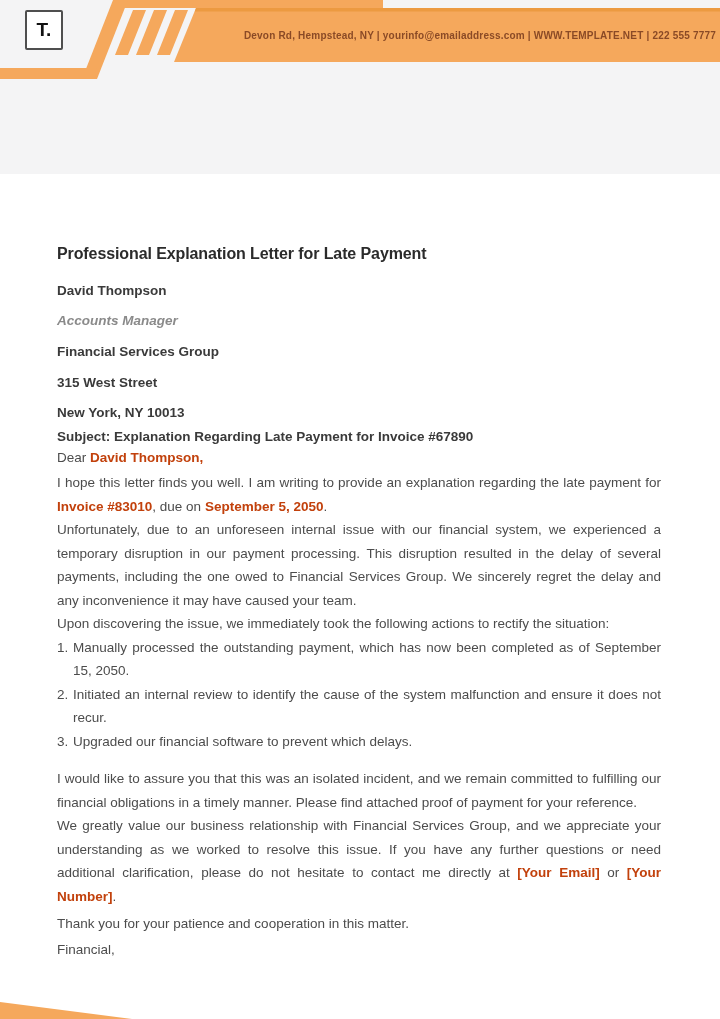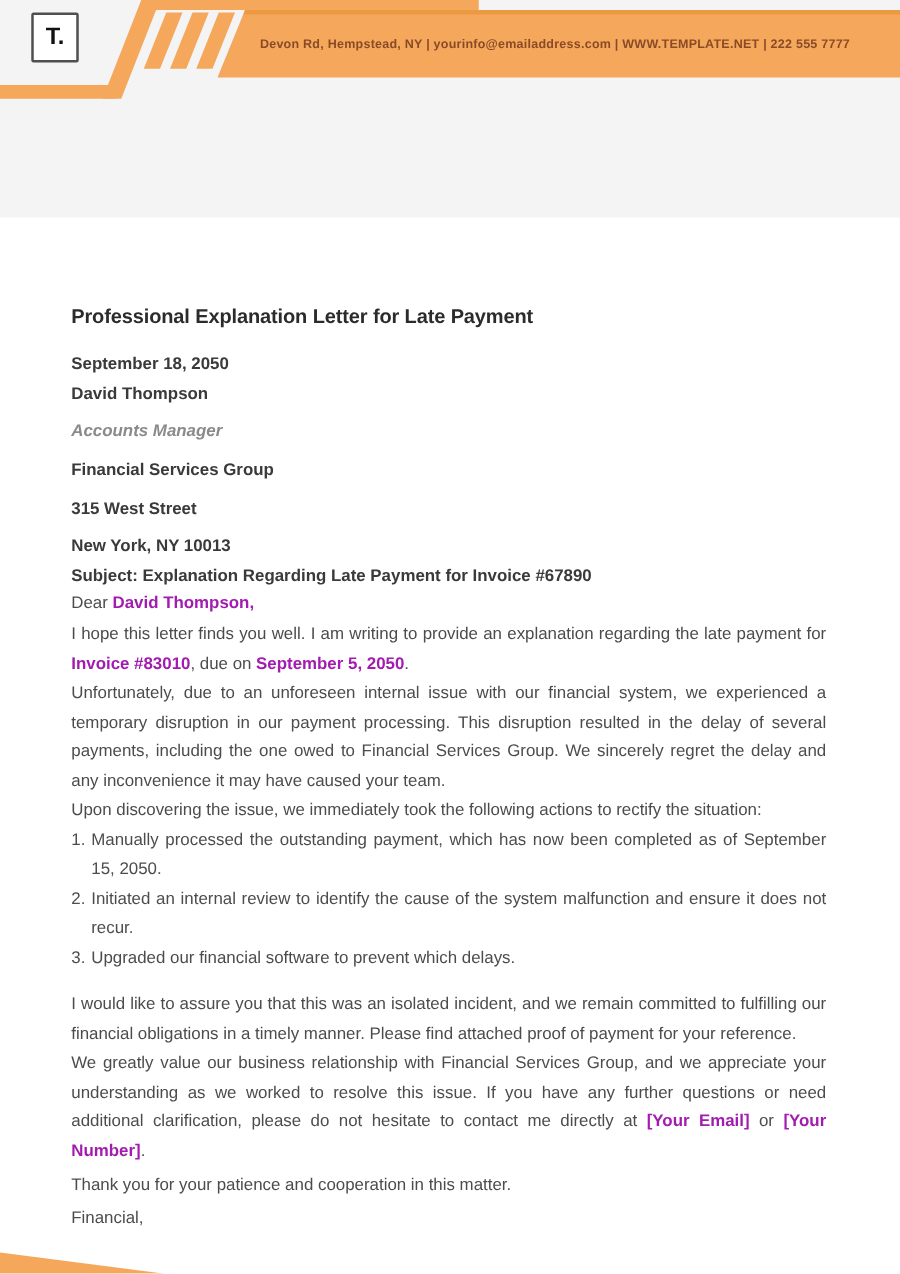--- a/index.html
+++ b/index.html
@@ -11,37 +11,37 @@
   .header-svg{position:absolute;left:0;top:0;}
   .fill-accent{fill:var(--accent,#f5a85c);}
   .fill-accent-dark{fill:var(--accent-dark,#ec9a41);}
   .logo-box{
     position:absolute;left:25px;top:10px;width:38px;height:40px;box-sizing:border-box;
     background:#ffffff;border:2px solid #4f4f4f;border-radius:2px;
     display:flex;align-items:center;justify-content:center;
   }
   .logo-text{font-weight:bold;font-size:19px;color:#111111;letter-spacing:0;}
   .contact-banner{
-    position:absolute;left:184px;top:9px;width:520px;height:52px;
-    display:flex;align-items:center;justify-content:center;
+    position:absolute;left:196px;top:9px;width:520px;height:52px;
+    display:flex;align-items:center;justify-content:flex-end;
   }
   .contact-text{
     font-size:10px;font-weight:bold;letter-spacing:0.2px;
     color:var(--banner-text,#8a4a26);white-space:nowrap;
   }
   .letter{position:absolute;left:57px;top:239px;width:604px;}
   .letter-title{
     font-size:16px;font-weight:bold;color:var(--title,#2b2b2b);
     letter-spacing:-0.1px;white-space:nowrap;margin:0 0 15px 0;line-height:30px;
   }
   .meta{font-size:13.5px;font-weight:bold;color:#3a3a3a;line-height:14px;}
   .muted-italic{font-weight:bold;font-style:italic;color:var(--muted,#8a8a8a);}
   .mb10{margin-bottom:10px;}.mb16{margin-bottom:16px;}.mb17{margin-bottom:17px;}.mb7{margin-bottom:7px;}
   .salutation{font-size:13.5px;color:var(--body,#4c4c4c);line-height:14px;margin-bottom:6px;}
-  .salutation b,.para b{color:#a21caf;}
+  .salutation b,.para b{color:#c2410c;}
   .para{
     font-size:13.5px;line-height:23.5px;color:var(--body,#4c4c4c);
     text-align:justify;margin:0;
   }
   .li{position:relative;padding-left:16px;}
   .li .num{position:absolute;left:0;top:0;line-height:23.5px;}
   .mt14{margin-top:14px;}
   .mt4{margin-top:4px;}
   .mt2{margin-top:2px;}
   .no-justify{text-align:left;}
@@ -69,21 +69,20 @@
     <span class="logo-text">T.</span>
   </div>
 
   <div class="contact-banner">
     <span class="contact-text">Devon Rd, Hempstead, NY | yourinfo@emailaddress.com | WWW.TEMPLATE.NET | 222 555 7777</span>
   </div>
 
   <div class="letter">
     <h1 class="letter-title">Professional Explanation Letter for Late Payment</h1>
 
-    <div class="meta mb10">September 18, 2050</div>
     <div class="meta mb16">David Thompson</div>
     <div class="meta muted-italic mb17">Accounts Manager</div>
     <div class="meta mb17">Financial Services Group</div>
     <div class="meta mb16">315 West Street</div>
     <div class="meta mb10">New York, NY 10013</div>
     <div class="meta mb7">Subject: Explanation Regarding Late Payment for Invoice #67890</div>
 
     <div class="salutation"><span>Dear </span><b>David Thompson,</b></div>
 
     <p class="para"><span>I hope this letter finds you well. I am writing to provide an explanation regarding the late payment for </span><b>Invoice #83010</b><span>, due on </span><b>September 5, 2050</b><span>.</span></p>

